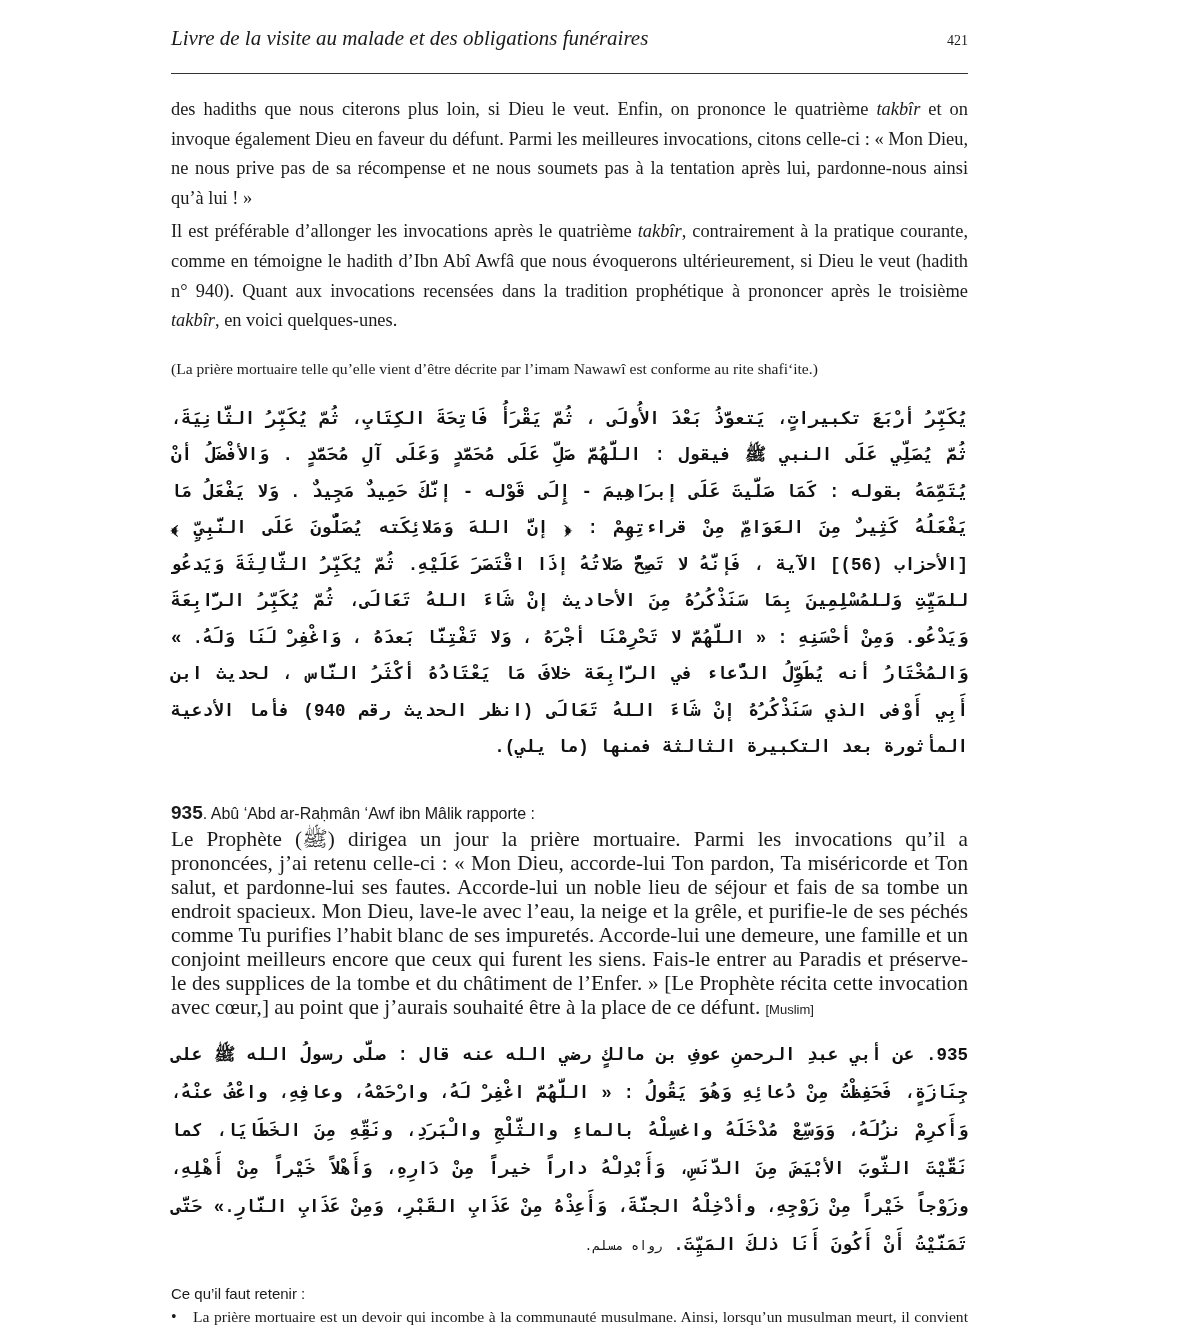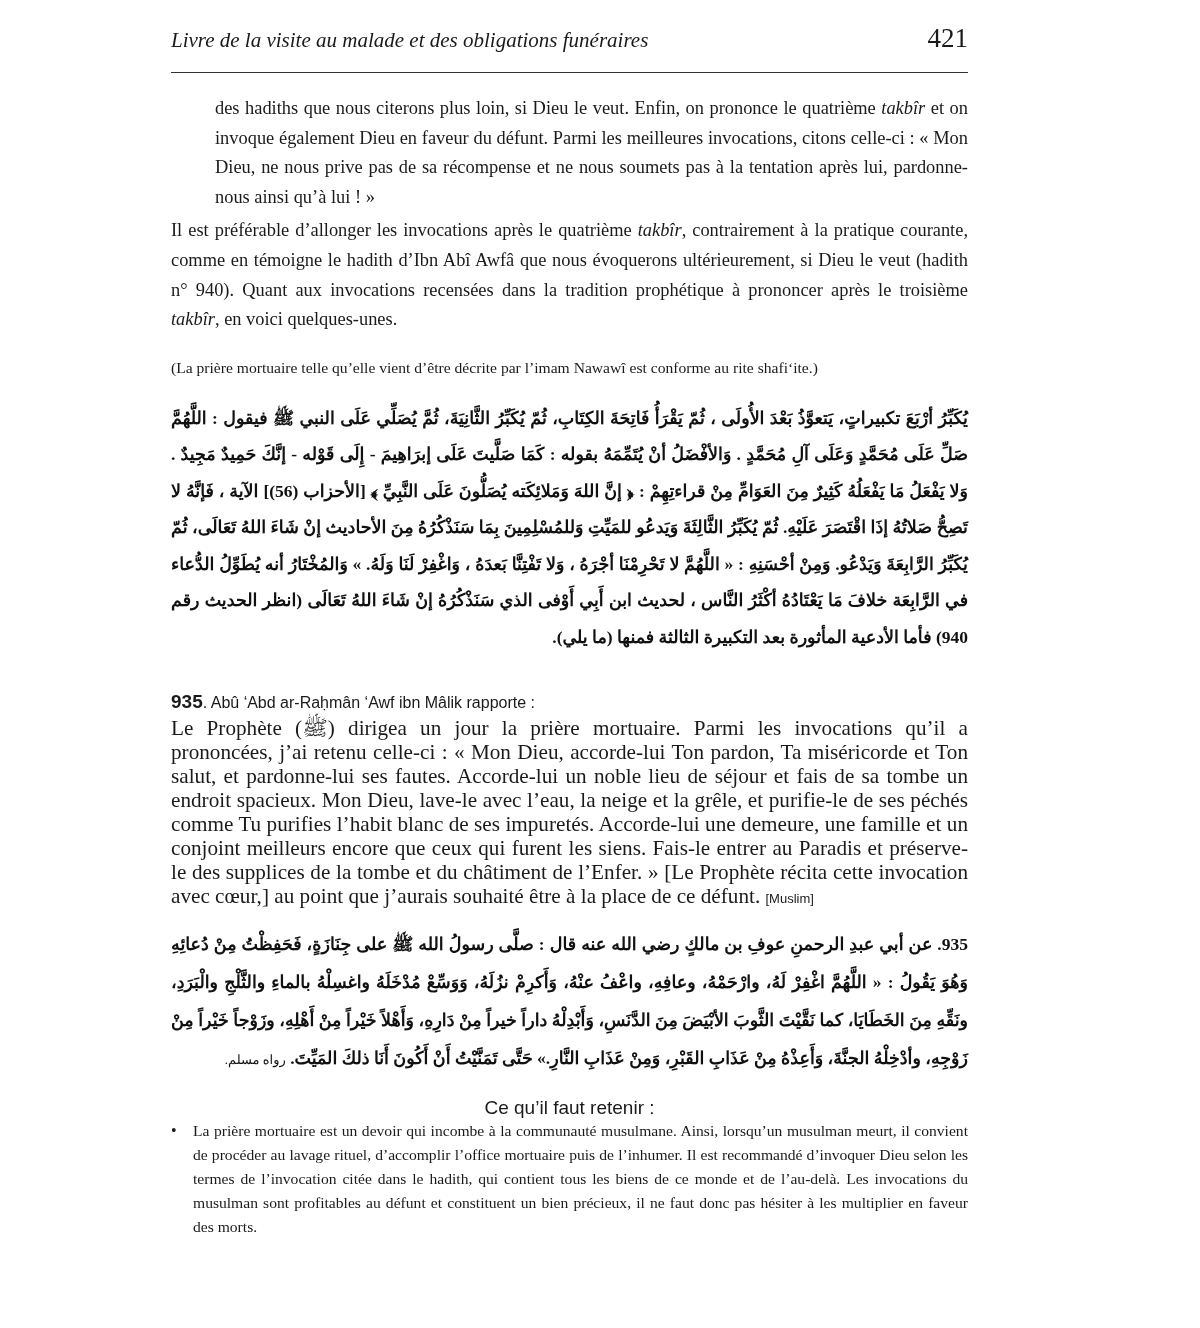--- a/index.html
+++ b/index.html
@@ -6,43 +6,43 @@
   body {
     width: 1200px; height: 1328px; position: relative; overflow: hidden;
     font-family: "Liberation Serif", "DejaVu Serif", serif; color: #1a1a1a;
   }
   .page { position: absolute; left: 171px; top: 22px; width: 797px; }
   .running-head {
     display: flex; justify-content: space-between; align-items: baseline;
     font-style: italic; font-size: 21px; line-height: 32px;
     border-bottom: 1.5px solid #333; padding-bottom: 16px;
   }
-  .running-head .folio { font-style: normal; font-size: 27px; }
+  .running-head .folio { font-style: normal; font-size: 14px; }
   .fr {
     font-size: 18.4px; line-height: 29.6px; text-align: justify; margin: 0;
   }
-  .p1 { margin-top: 21px; margin-left: 44px; }
+  .p1 { margin-top: 21px; }
   .p2 { margin-top: 4px; }
   .note { font-size: 15.6px; line-height: 24px; margin-top: 21px; }
   .ar {
     direction: rtl; text-align: justify; text-align-last: right;
-    font-family: Liberation Serif, serif; font-size: 17.5px; line-height: 36.5px;
+    font-family: Liberation Mono, monospace; font-size: 17.5px; line-height: 36.5px;
     font-weight: bold; margin-top: 20px; color: #111;
   }
   .hadith-head {
     font-family: "Liberation Sans", "DejaVu Sans", sans-serif; font-size: 16px;
     margin-top: 36px; line-height: 22px;
   }
   .hadith-head .num { font-weight: bold; font-size: 19px; }
   .fr-big { font-size: 21.2px; line-height: 24px; text-align: justify; margin: 2px 0 0 0; }
   .src { font-family: "Liberation Sans", sans-serif; font-size: 13px; }
   .ar2 { margin-top: 14px; line-height: 38px; }
   .ar2 .tail { font-size: 13px; font-weight: normal; }
   .retain-title {
-    font-family: "Liberation Sans", sans-serif; font-size: 19px; margin-top: 2px; line-height: 22px; text-align: center;
+    font-family: "Liberation Sans", sans-serif; font-size: 15px; margin-top: 2px; line-height: 22px;
   }
   .bullet {
     display: flex; font-size: 15.6px; line-height: 24px; text-align: justify;
   }
   .bullet .dot { width: 22px; flex: 0 0 22px; font-size: 16px; }
   .bullet .txt { flex: 1; }
   i.t { font-style: italic; }
 </style>
 </head>
 <body>

